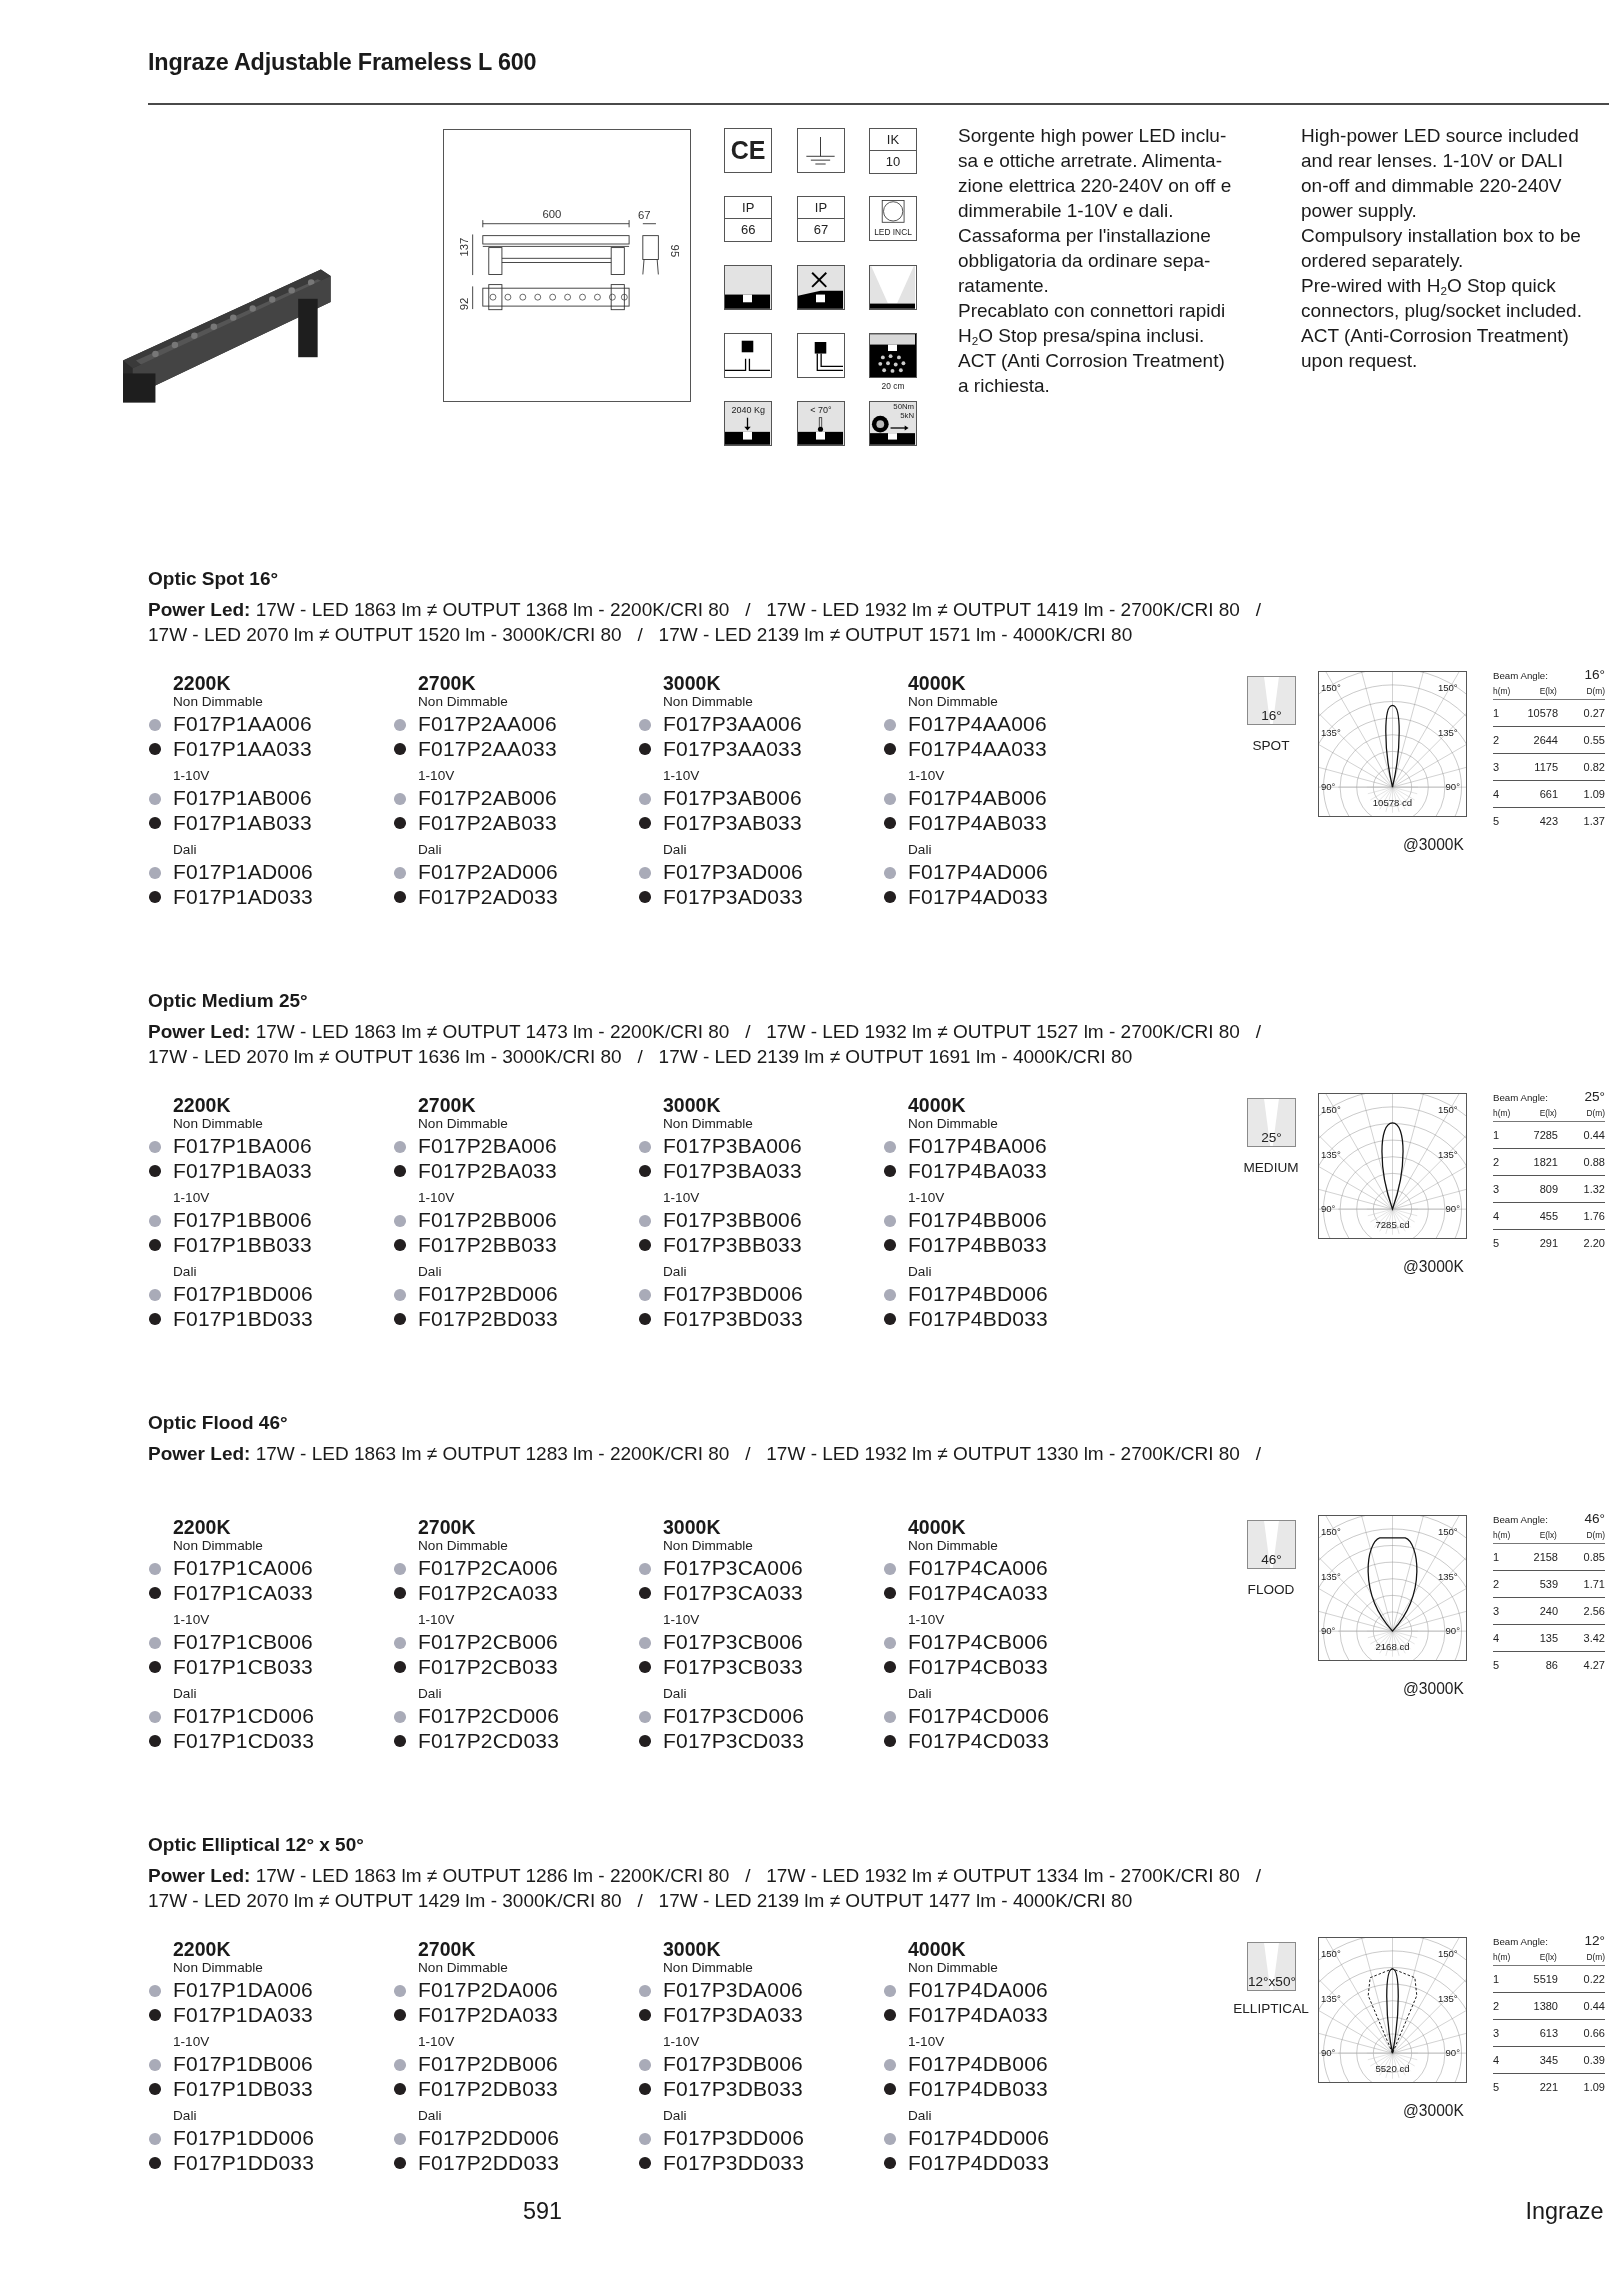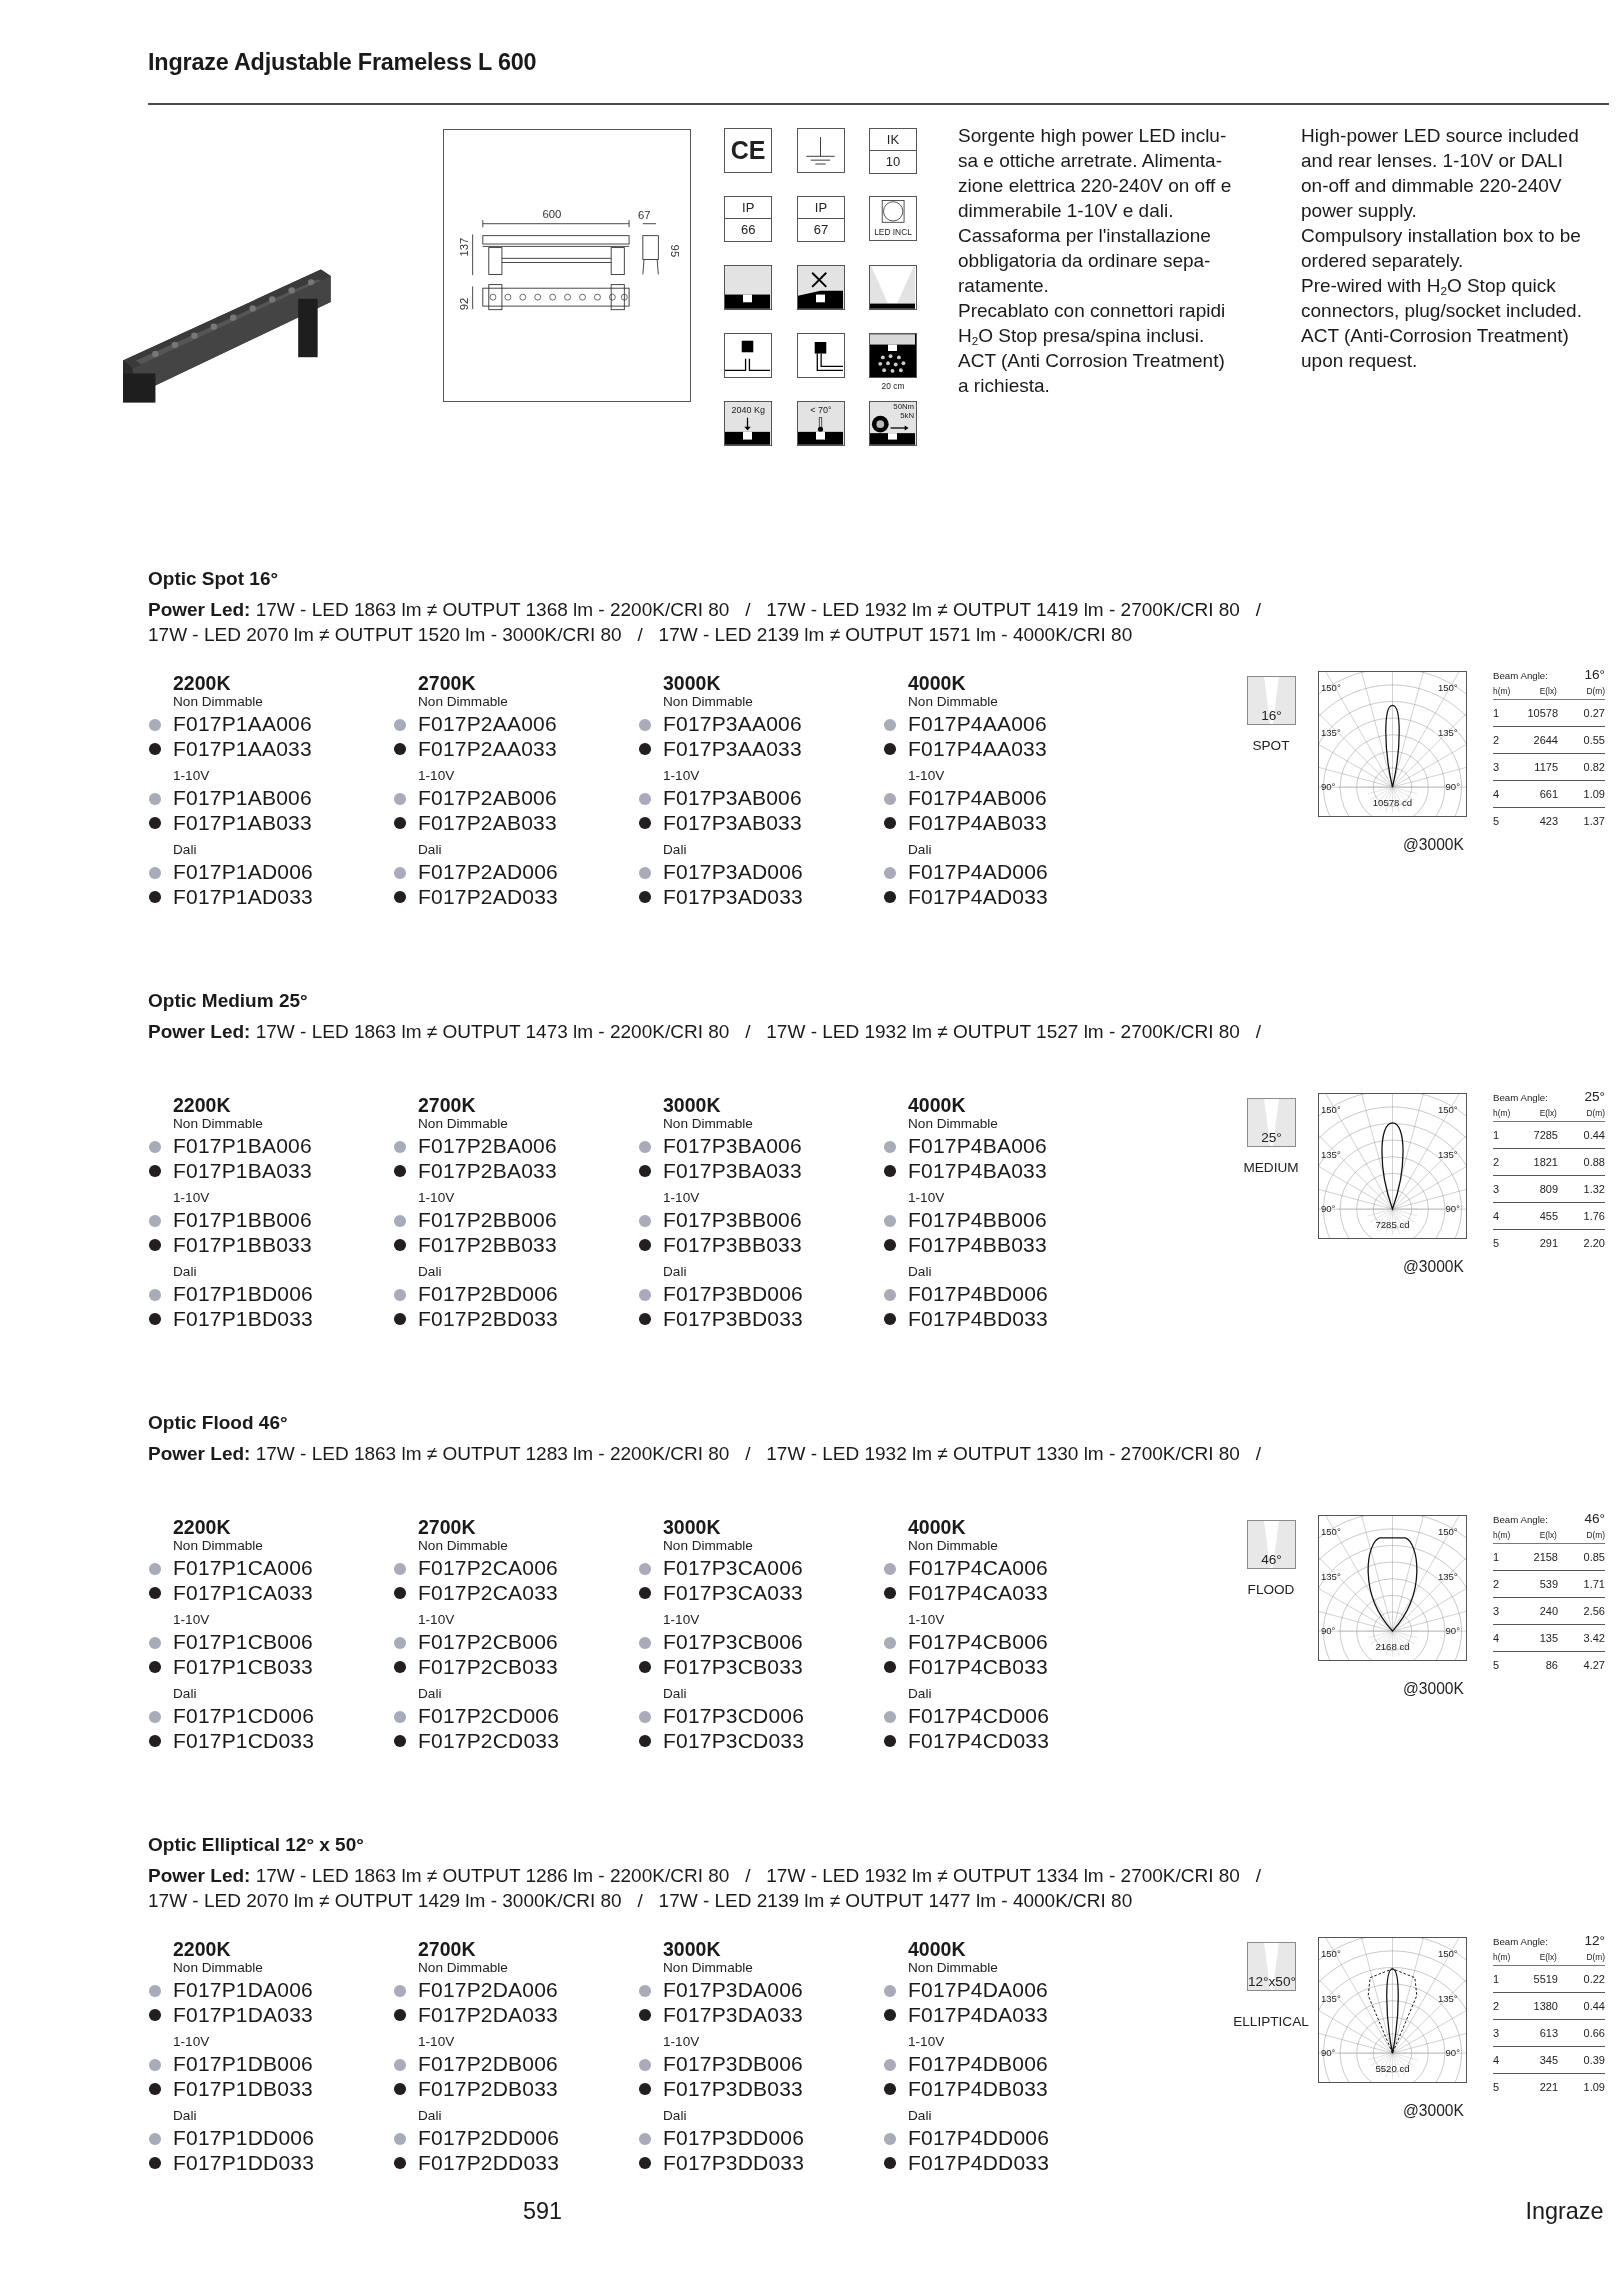--- a/index.html
+++ b/index.html
@@ -466,20 +466,21 @@
             <span>1.37</span>
           </div>
         </div>
     </div>
   </div>
 
   <div class="section" style="top: 990px;">
     <div class="sec-title">Optic Medium 25°</div>
     <div class="power-led">
       <span class="pl-label">Power Led:</span> <span style="white-space:pre">17W - LED 1863 lm ≠ OUTPUT 1473 lm - 2200K/CRI 80   /   17W - LED 1932 lm ≠ OUTPUT 1527 lm - 2700K/CRI 80   /</span><br>
+      <span style="white-space:pre">17W - LED 2070 lm ≠ OUTPUT 1636 lm - 3000K/CRI 80   /   17W - LED 2139 lm ≠ OUTPUT 1691 lm - 4000K/CRI 80</span>
     </div>
 
     <div class="kcol" style="left:149px">
         <div class="k-title">2200K</div>
         <div class="grp" style="top:22px">Non Dimmable</div>
         <span class="dot light" style="top:47px"></span>
         <div class="code" style="top:40px">F017P1BA006</div>
         <span class="dot dark" style="top:71px"></span>
         <div class="code" style="top:65px">F017P1BA033</div>
         <div class="grp" style="top:96px">1-10V</div>
@@ -898,21 +899,21 @@
         <span class="dot dark" style="top:219px"></span>
         <div class="code" style="top:213px">F017P4DD033</div>
       </div>
 
     <div class="optic-icon" style="top:108px">
       <svg class="beam" viewBox="0 0 76 76">
           <polygon points="26,0 50,0 40,76 36,76" fill="#fff"></polygon>
         </svg>
       <div class="ang">12°x50°</div>
     </div>
-    <div class="optic-name" style="top:180px">ELLIPTICAL</div>
+    <div class="optic-name" style="top:167px">ELLIPTICAL</div>
 
     <div class="polar" style="top:103px">
       <svg viewBox="0 0 230 225" class="polar-svg">
           <circle cx="115" cy="180" r="30" fill="none" stroke="#888" stroke-width="0.7"></circle>
           <circle cx="115" cy="180" r="56" fill="none" stroke="#888" stroke-width="0.7"></circle>
           <circle cx="115" cy="180" r="82" fill="none" stroke="#888" stroke-width="0.7"></circle>
           <circle cx="115" cy="180" r="108" fill="none" stroke="#888" stroke-width="0.7"></circle>
           <circle cx="115" cy="180" r="134" fill="none" stroke="#888" stroke-width="0.7"></circle>
           <circle cx="115" cy="180" r="160" fill="none" stroke="#888" stroke-width="0.7"></circle>
           <circle cx="115" cy="180" r="186" fill="none" stroke="#888" stroke-width="0.7"></circle>

